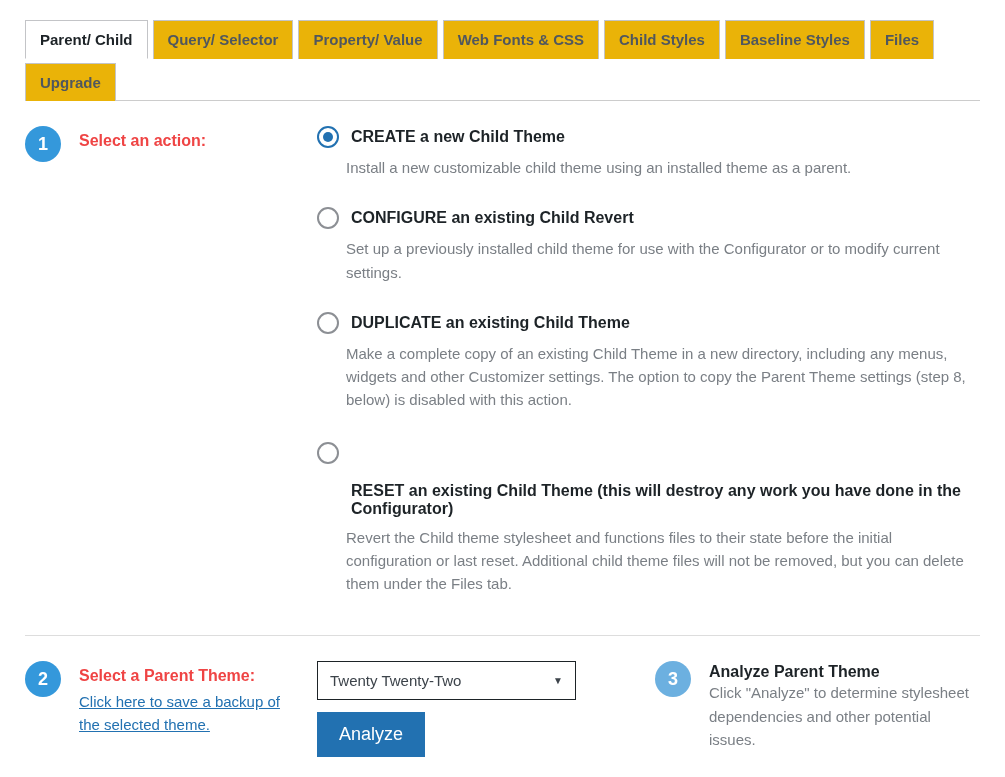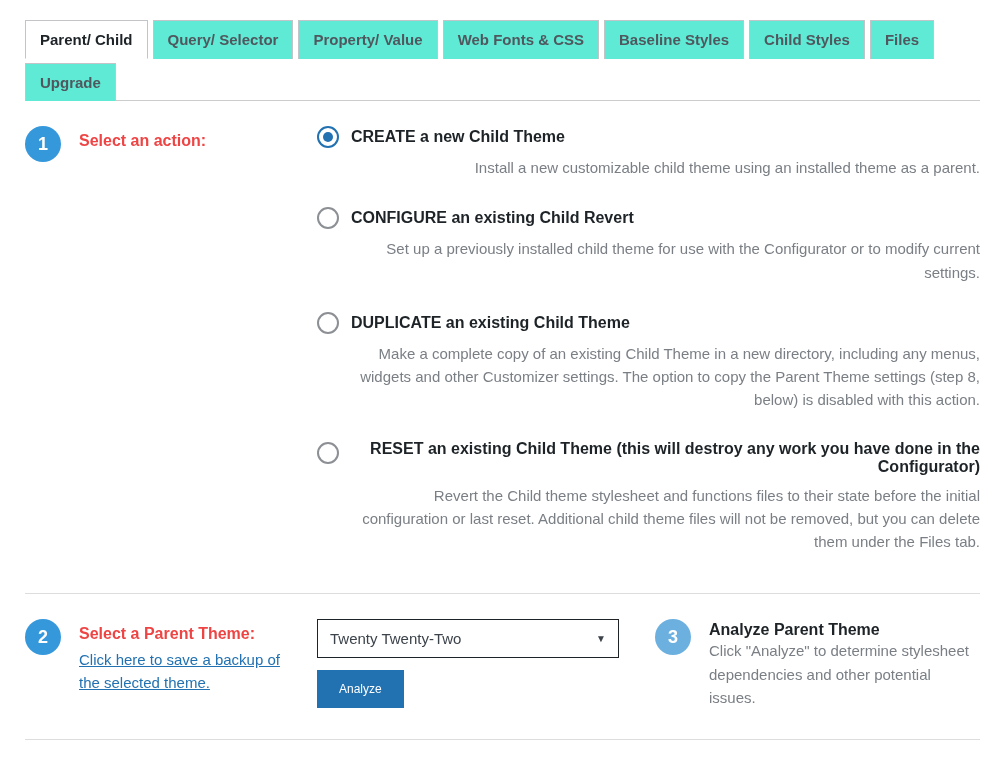--- a/index.html
+++ b/index.html
@@ -16,21 +16,21 @@
     }
     .tabs {
       display: flex;
       flex-wrap: wrap;
       gap: 5px;
       border-bottom: 1px solid #ccc;
       padding-bottom: 0;
       margin-bottom: 25px;
     }
     .tab {
-      background: #5eead4;
+      background: #eab308;
       border: 1px solid #c3c4c7;
       border-bottom: none;
       padding: 8px 14px;
       font-size: 15px;
       font-weight: 600;
       color: #50575e;
       cursor: pointer;
       margin-bottom: -1px;
       line-height: 1.4;
     }
@@ -75,21 +75,20 @@
       font-size: 15px;
       display: inline-block;
       margin-top: 6px;
       line-height: 1.5;
     }
     .step-content {
       flex: 1;
     }
     .radio-option {
       margin-bottom: 28px;
-      text-align: right;
     }
     .radio-line {
       display: flex;
       align-items: center;
       gap: 12px;
       margin-bottom: 8px;
       flex-wrap: wrap;
     }
     .radio-btn {
       width: 22px;
@@ -118,39 +117,39 @@
       font-weight: 600;
       color: #1d2327;
     }
     .radio-desc {
       font-size: 15px;
       color: #7a7f85;
       line-height: 1.55;
       margin-left: 29px;
     }
     .select-box {
-      width: 302px;
+      width: 259px;
       padding: 10px 12px;
       border: 1px solid #1d2327;
       font-size: 15px;
       background: #fff;
       display: flex;
       justify-content: space-between;
       align-items: center;
       cursor: pointer;
     }
     .select-arrow {
       font-size: 10px;
     }
     .analyze-btn {
       background: #2271b1;
       color: #fff;
       border: none;
       padding: 12px 22px;
-      font-size: 12px;
+      font-size: 18px;
       cursor: pointer;
       margin-top: 12px;
     }
     .step-2-3-row {
       display: flex;
       gap: 0;
       border-top: 1px solid #ddd;
       padding-top: 25px;
       border-bottom: 1px solid #ddd;
       padding-bottom: 30px;
@@ -184,22 +183,22 @@
 </head>
 <body>
 
 <div class="container">
 
   <div class="tabs">
     <div class="tab active">Parent/ Child</div>
     <div class="tab">Query/ Selector</div>
     <div class="tab">Property/ Value</div>
     <div class="tab">Web Fonts &amp; CSS</div>
+    <div class="tab">Child Styles</div>
     <div class="tab">Baseline Styles</div>
-    <div class="tab">Child Styles</div>
     <div class="tab">Files</div>
     <div class="tab">Upgrade</div>
   </div>
 
   <div class="step-row">
     <div class="step-number">1</div>
     <div class="step-label-col">
       <div class="step-label">Select an action:</div>
     </div>
     <div class="step-content">
@@ -224,21 +223,21 @@
         <div class="radio-line">
           <div class="radio-btn"></div>
           <span class="radio-title">DUPLICATE an existing Child Theme</span>
         </div>
         <div class="radio-desc">Make a complete copy of an existing Child Theme in a new directory, including any menus, widgets and other Customizer settings. The option to copy the Parent Theme settings (step 8, below) is disabled with this action.</div>
       </div>
 
       <div class="radio-option" style="margin-bottom:10px;">
         <div class="radio-line" style="align-items:flex-start;">
           <div class="radio-btn" style="margin-top:2px;"></div>
-          <span class="radio-title" style="flex:1;">RESET an existing Child Theme (this will destroy any work you have done in the Configurator)</span>
+          <span class="radio-title" style="flex:1;margin-top:42px;">RESET an existing Child Theme (this will destroy any work you have done in the Configurator)</span>
         </div>
         <div class="radio-desc">Revert the Child theme stylesheet and functions files to their state before the initial configuration or last reset. Additional child theme files will not be removed, but you can delete them under the Files tab.</div>
       </div>
 
     </div>
   </div>
 
   <div class="step-2-3-row">
     <div class="step-block left">
       <div class="step-number">2</div>

